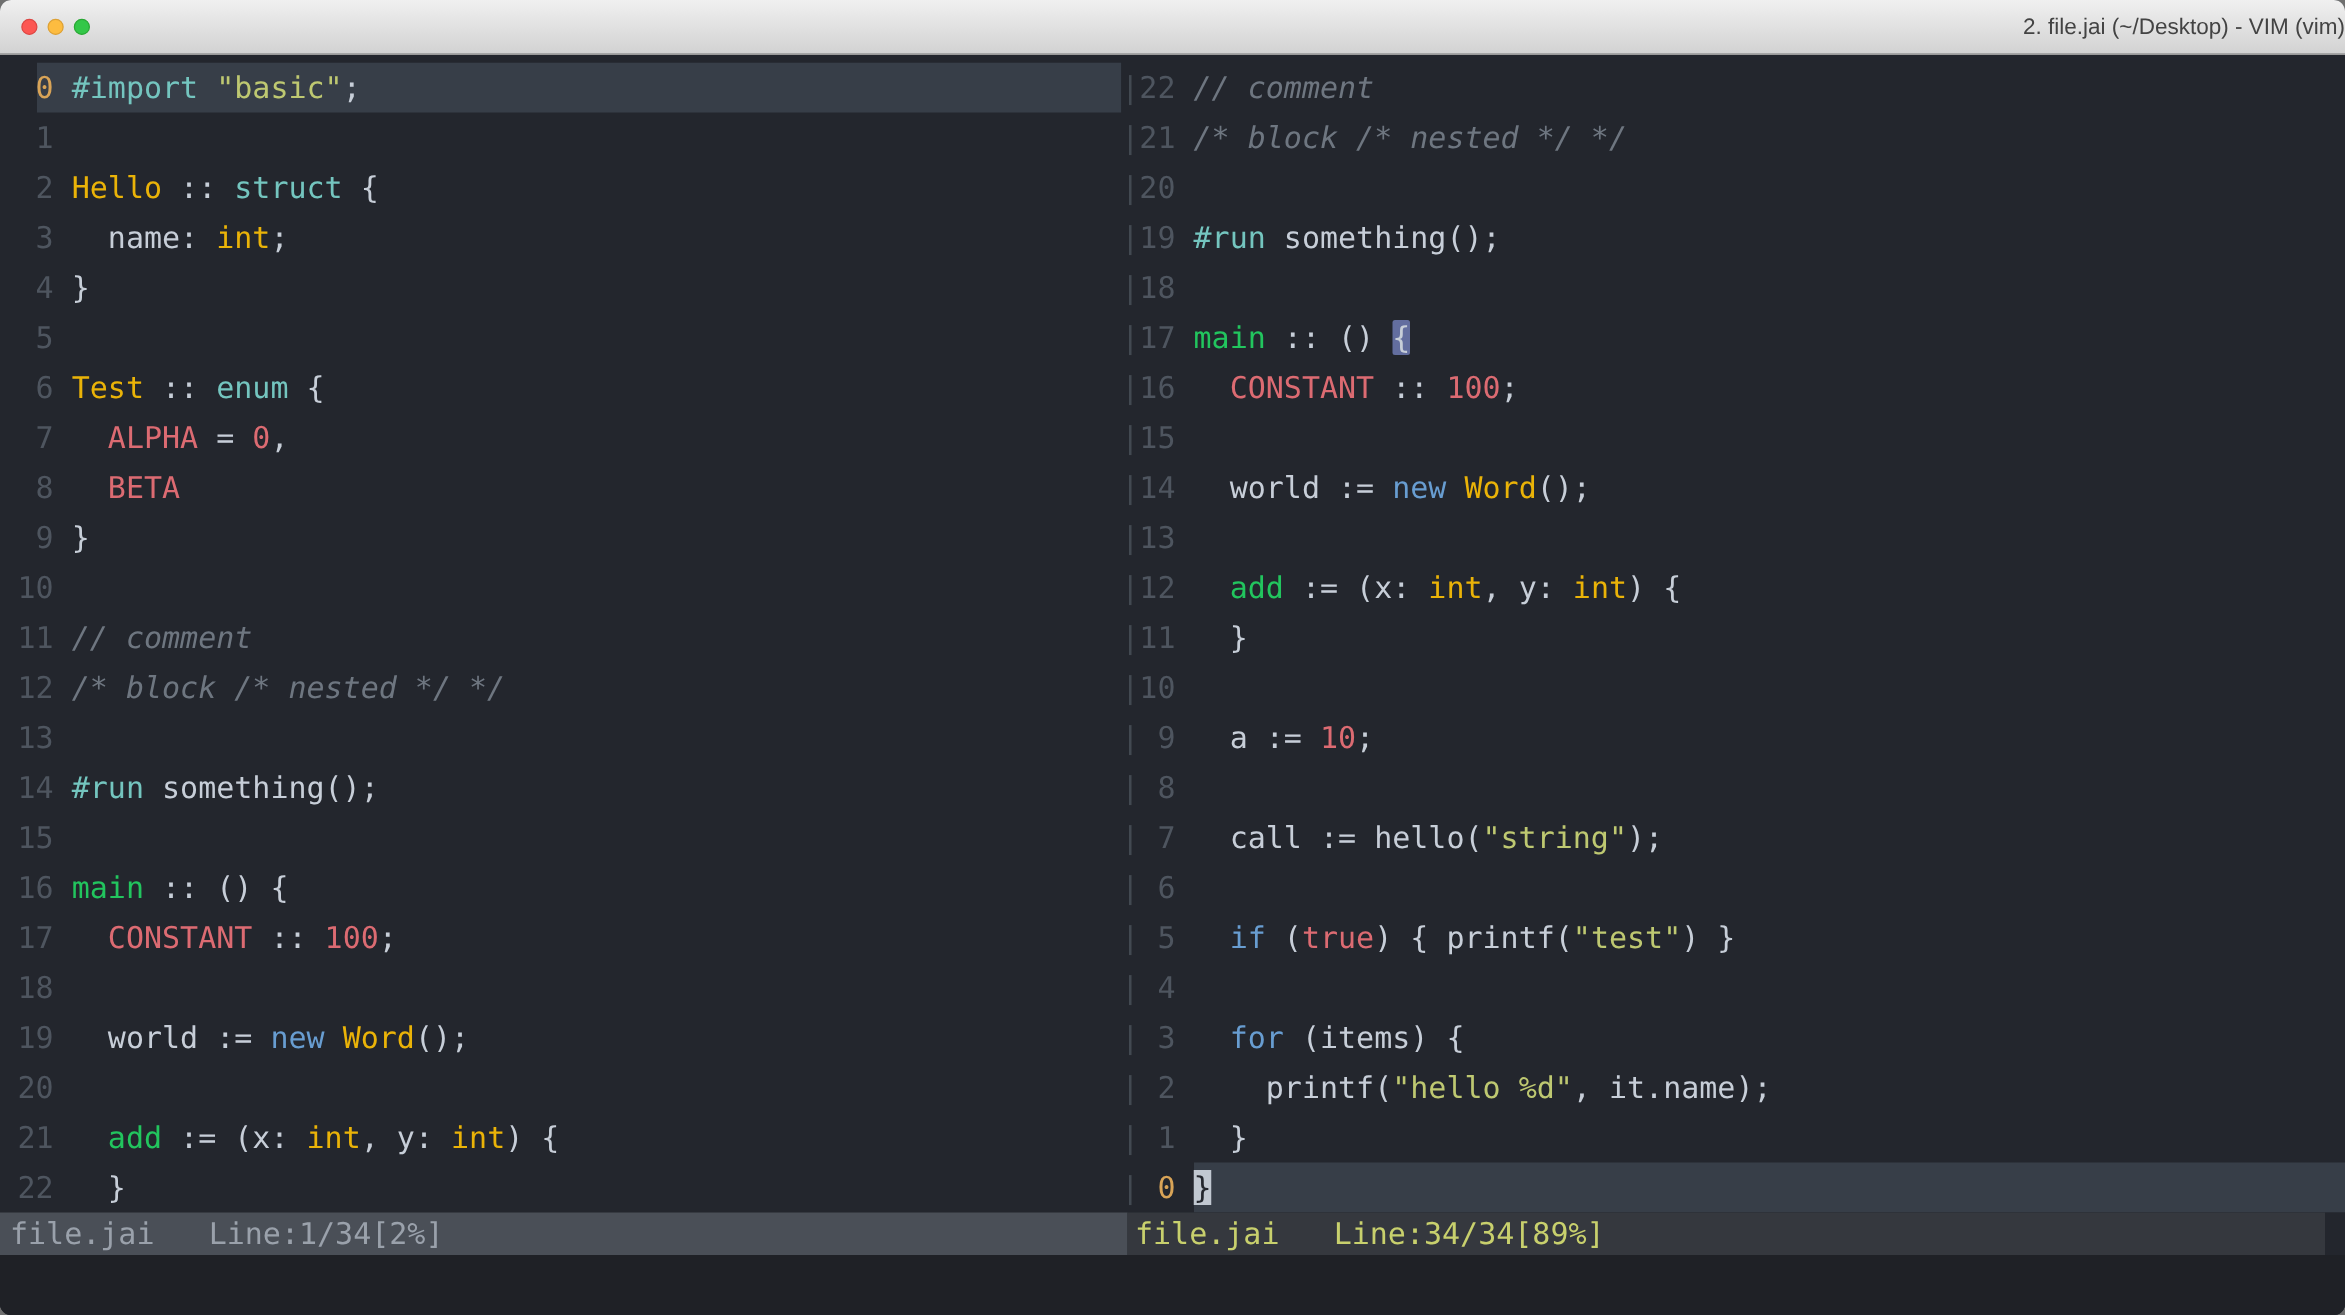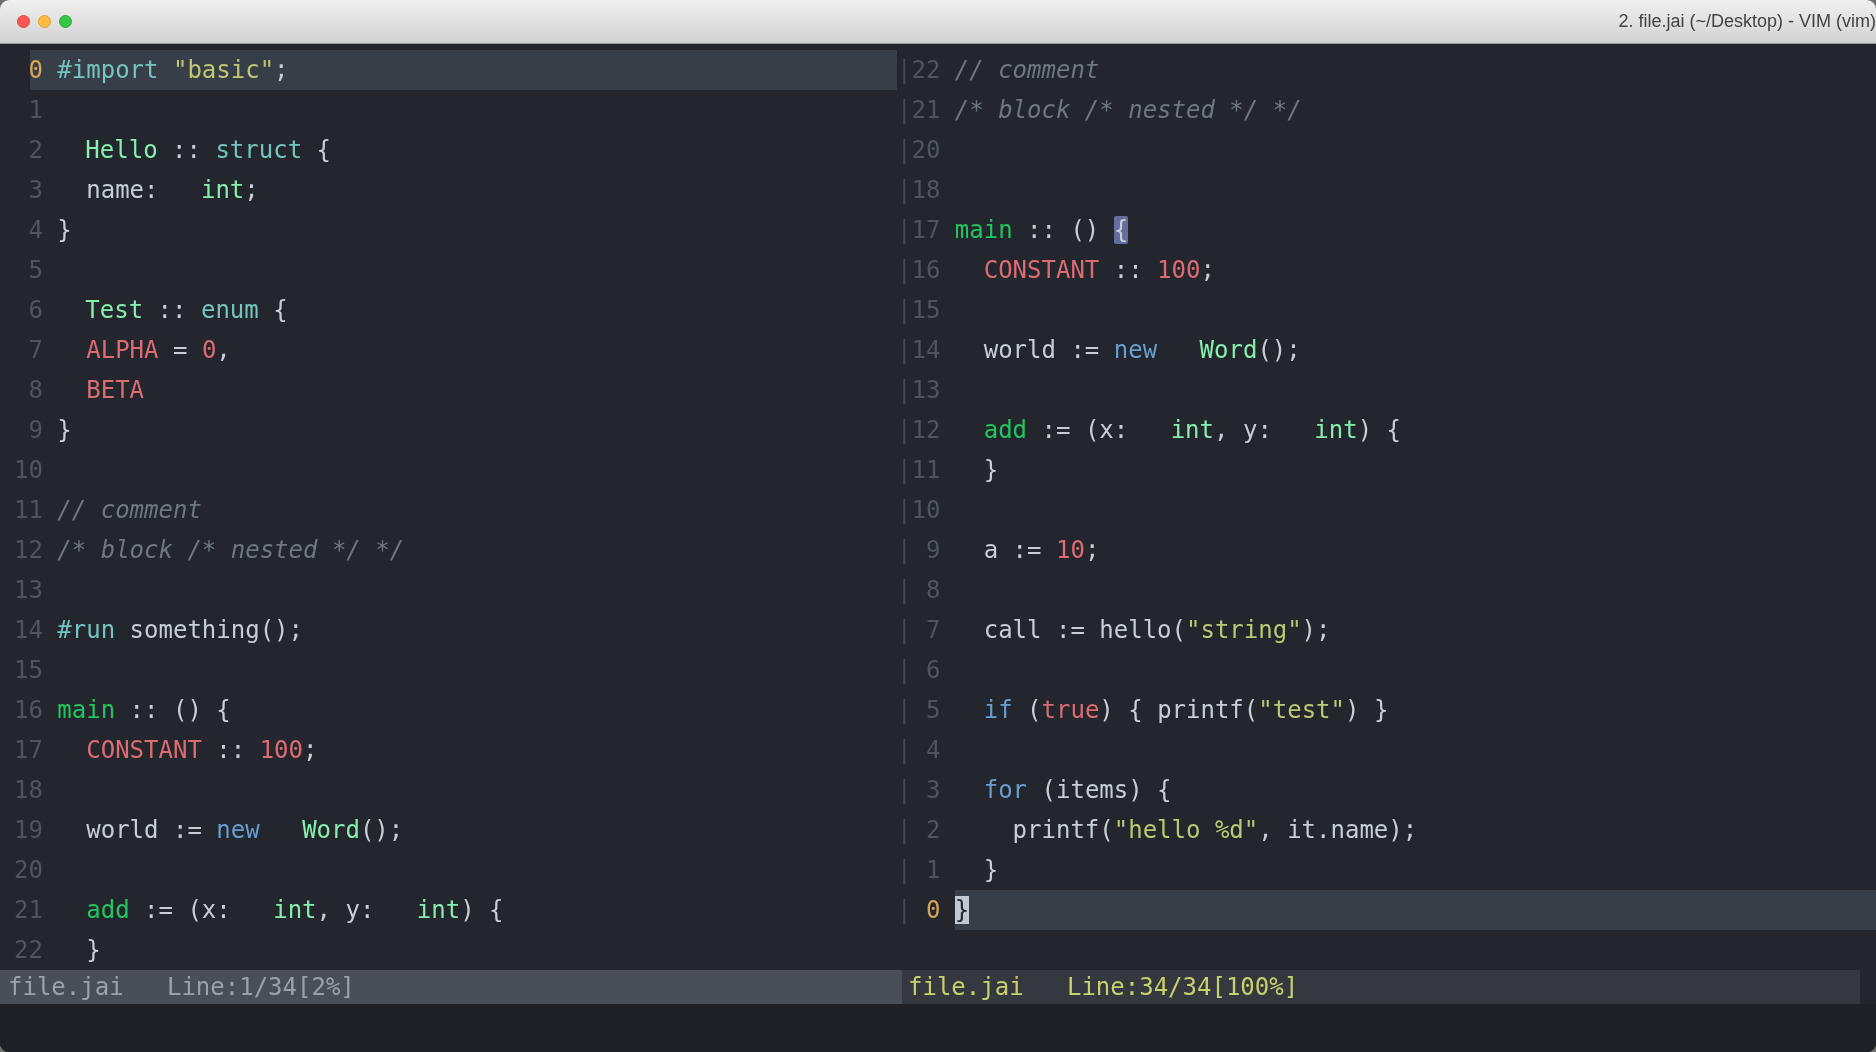--- a/index.html
+++ b/index.html
@@ -28,21 +28,21 @@
   .row{height:40px;line-height:40px;font-size:24px;white-space:pre;color:#c7ced8;}
   .pane-left .row{padding-left:14px;}
   .pane-left .row.cursorline{background:linear-gradient(90deg,rgba(0,0,0,0) 30px,#373e48 30px);}
   .pane-right .row.cursorline{background:linear-gradient(90deg,rgba(0,0,0,0) 58px,#373e48 58px);}
   .num{color:#4e555f;}
   .curnum{color:#d9a457;}
   .sep{color:#424951;}
   .fg{color:#c7ced8;}
   .teal{color:#74c5bf;}
   .str{color:#bec871;}
-  .orange{color:#86efac;margin-left:28px;}
+  .orange{color:#eab308;}
   .yellow{color:#22c55e;}
   .red{color:#dc6b72;}
   .blue{color:#689dd1;}
   .comment{color:#6e7680;font-style:italic;}
   .match{background:#636e9f;border-radius:2px;}
   .cursor{background:#c1c8d1;color:#23262d;}
   
   .statusrow{position:absolute;left:0;top:926px;right:16px;height:34px;display:flex;
     font-size:24px;line-height:34px;white-space:pre;}
   .status-left{width:902px;background:#4a4f57;color:#9aa1ab;padding-left:8px;box-sizing:border-box;}
@@ -87,20 +87,21 @@
         <div class="row"><span class="num">18 </span></div>
         <div class="row"><span class="num">19 </span><span class="fg">  world := </span><span class="blue">new</span><span class="fg"> </span><span class="orange">Word</span><span class="fg">();</span></div>
         <div class="row"><span class="num">20 </span></div>
         <div class="row"><span class="num">21 </span><span class="fg">  </span><span class="yellow">add</span><span class="fg"> := (x: </span><span class="orange">int</span><span class="fg">, y: </span><span class="orange">int</span><span class="fg">) {</span></div>
         <div class="row"><span class="num">22 </span><span class="fg">  }</span></div>
       </div>
     <div class="pane pane-right">
         <div class="row"><span class="sep">|</span><span class="num">22 </span><span class="comment">// comment</span></div>
         <div class="row"><span class="sep">|</span><span class="num">21 </span><span class="comment">/* block /* nested */ */</span></div>
         <div class="row"><span class="sep">|</span><span class="num">20 </span></div>
+        <div class="row"><span class="sep">|</span><span class="num">19 </span><span class="teal">#run</span><span class="fg"> something();</span></div>
         <div class="row"><span class="sep">|</span><span class="num">18 </span></div>
         <div class="row"><span class="sep">|</span><span class="num">17 </span><span class="yellow">main</span><span class="fg"> :: () </span><span class="fg match">{</span></div>
         <div class="row"><span class="sep">|</span><span class="num">16 </span><span class="fg">  </span><span class="red">CONSTANT</span><span class="fg"> :: </span><span class="red">100</span><span class="fg">;</span></div>
         <div class="row"><span class="sep">|</span><span class="num">15 </span></div>
         <div class="row"><span class="sep">|</span><span class="num">14 </span><span class="fg">  world := </span><span class="blue">new</span><span class="fg"> </span><span class="orange">Word</span><span class="fg">();</span></div>
         <div class="row"><span class="sep">|</span><span class="num">13 </span></div>
         <div class="row"><span class="sep">|</span><span class="num">12 </span><span class="fg">  </span><span class="yellow">add</span><span class="fg"> := (x: </span><span class="orange">int</span><span class="fg">, y: </span><span class="orange">int</span><span class="fg">) {</span></div>
         <div class="row"><span class="sep">|</span><span class="num">11 </span><span class="fg">  }</span></div>
         <div class="row"><span class="sep">|</span><span class="num">10 </span></div>
         <div class="row"><span class="sep">|</span><span class="num"> 9 </span><span class="fg">  a := </span><span class="red">10</span><span class="fg">;</span></div>
@@ -110,19 +111,19 @@
         <div class="row"><span class="sep">|</span><span class="num"> 5 </span><span class="fg">  </span><span class="blue">if</span><span class="fg"> (</span><span class="red">true</span><span class="fg">) { printf(</span><span class="str">"test"</span><span class="fg">) }</span></div>
         <div class="row"><span class="sep">|</span><span class="num"> 4 </span></div>
         <div class="row"><span class="sep">|</span><span class="num"> 3 </span><span class="fg">  </span><span class="blue">for</span><span class="fg"> (items) {</span></div>
         <div class="row"><span class="sep">|</span><span class="num"> 2 </span><span class="fg">    printf(</span><span class="str">"hello %d"</span><span class="fg">, it.name);</span></div>
         <div class="row"><span class="sep">|</span><span class="num"> 1 </span><span class="fg">  }</span></div>
         <div class="row cursorline"><span class="sep">|</span><span class="num curnum"> 0 </span><span class="fg cursor">}</span></div>
       </div>
 
     <div class="statusrow">
       <div class="status-left">file.jai   Line:1/34[2%]</div>
-      <div class="status-right">file.jai   Line:34/34[100%]</div>
+      <div class="status-right">file.jai   Line:34/34[89%]</div>
     </div>
 
     <div class="cmdline"></div>
   </div>
 
 </div>
 
 </body></html>

